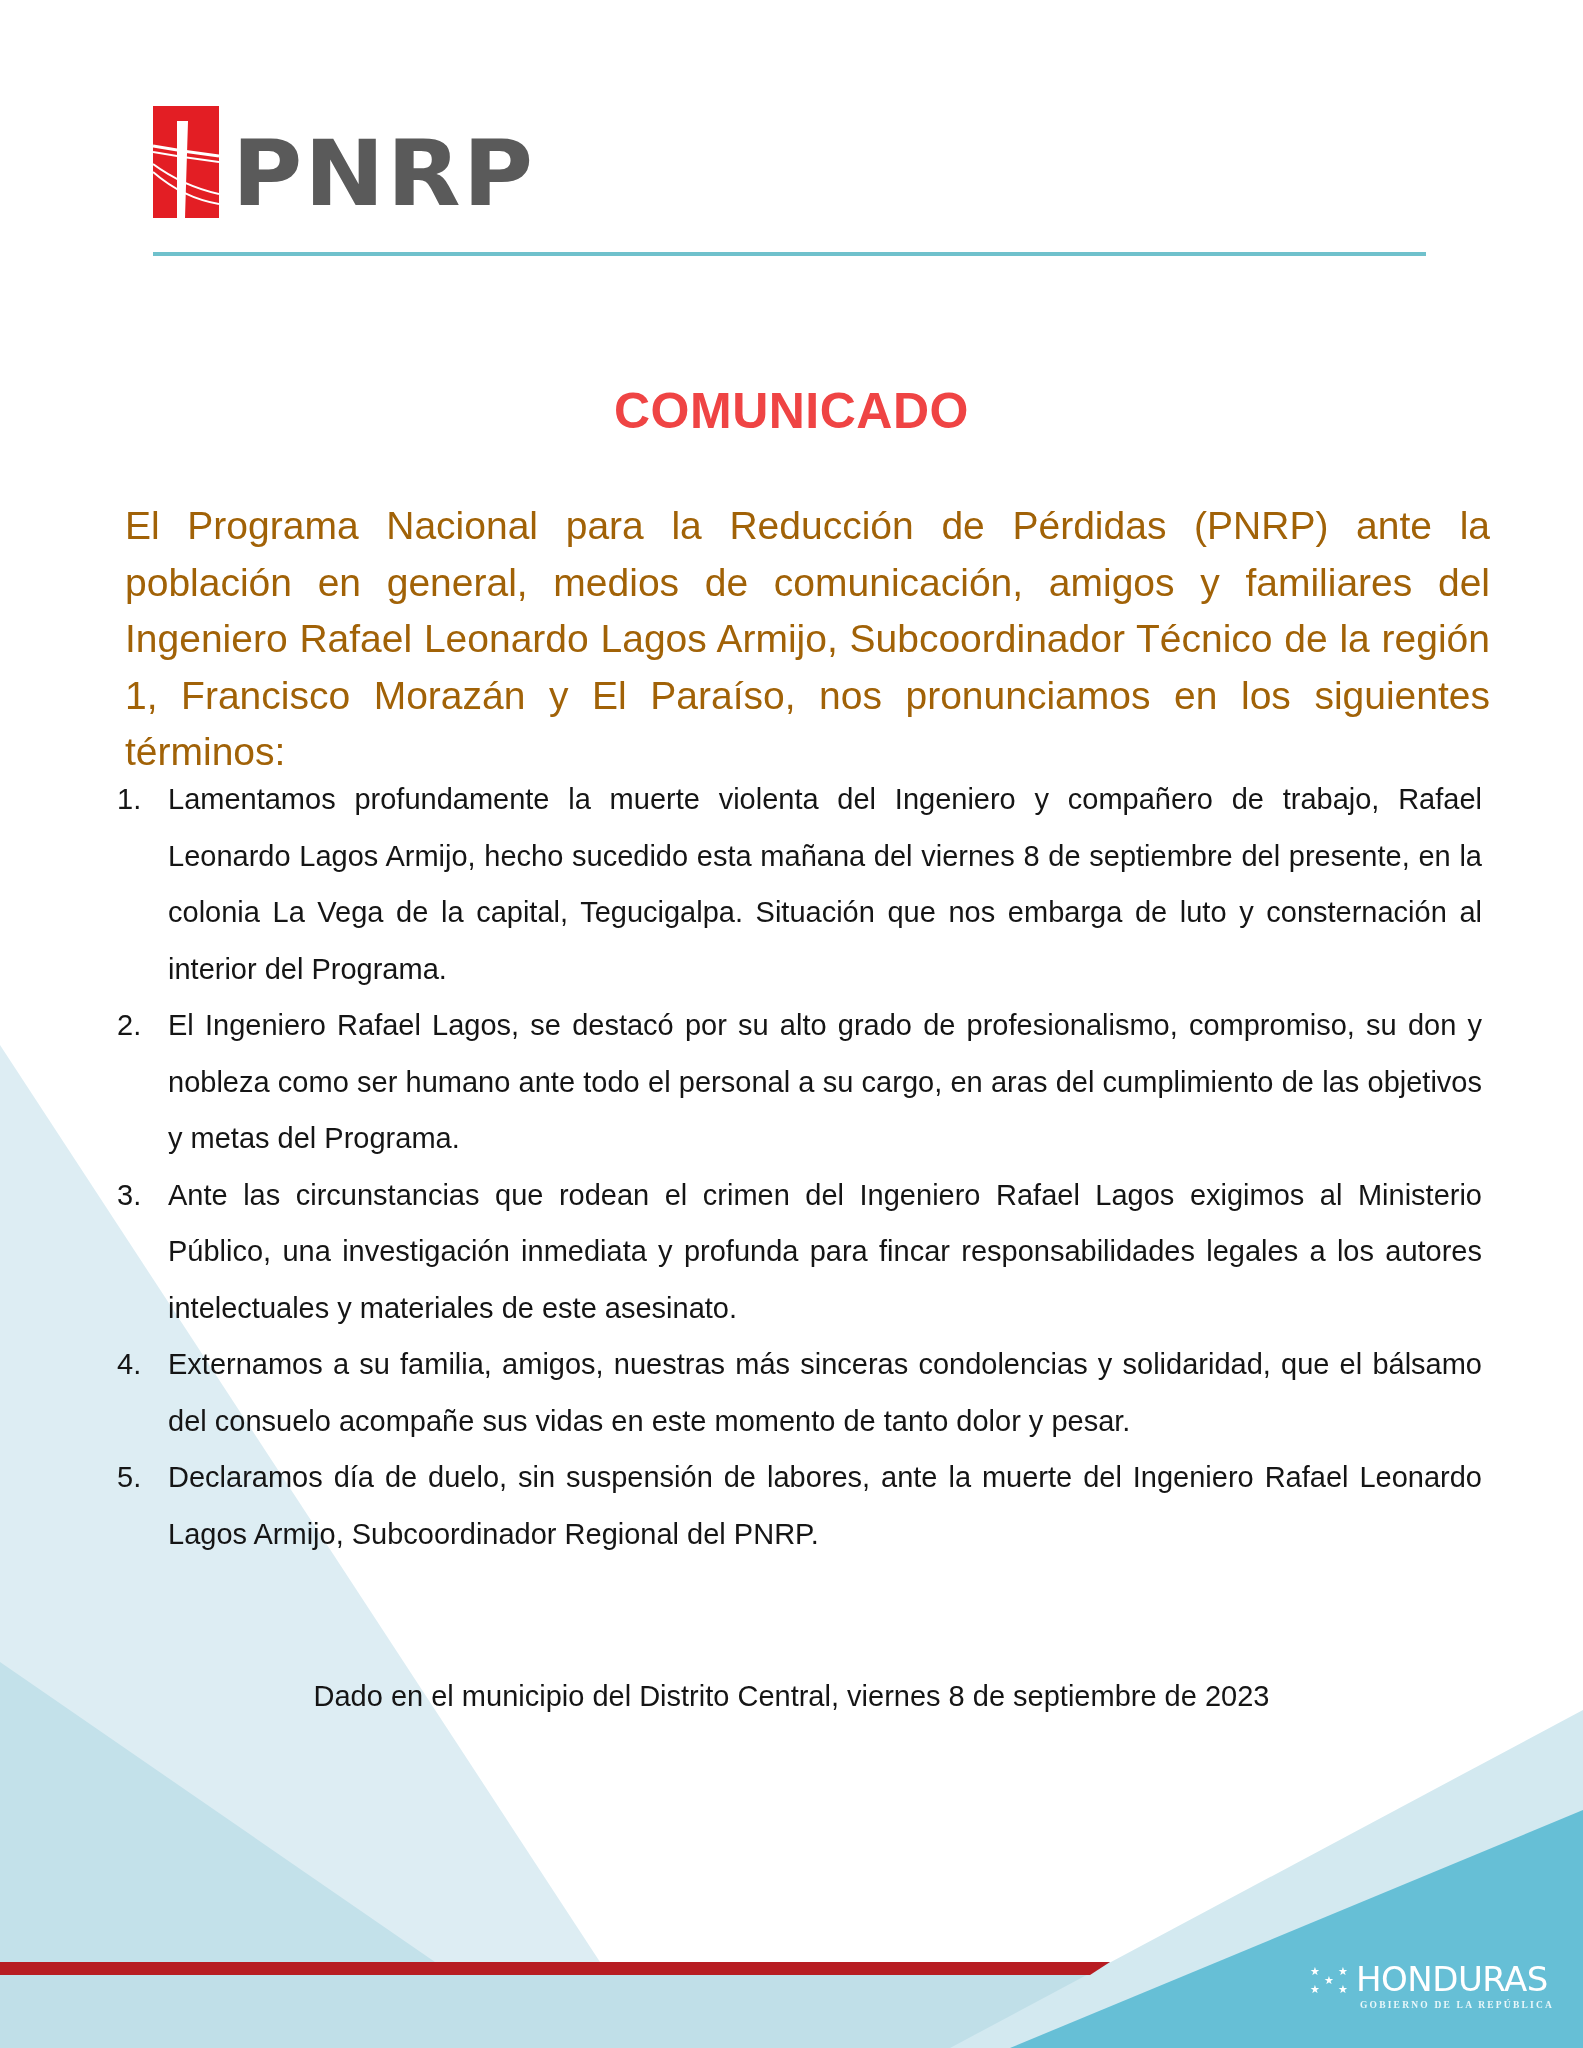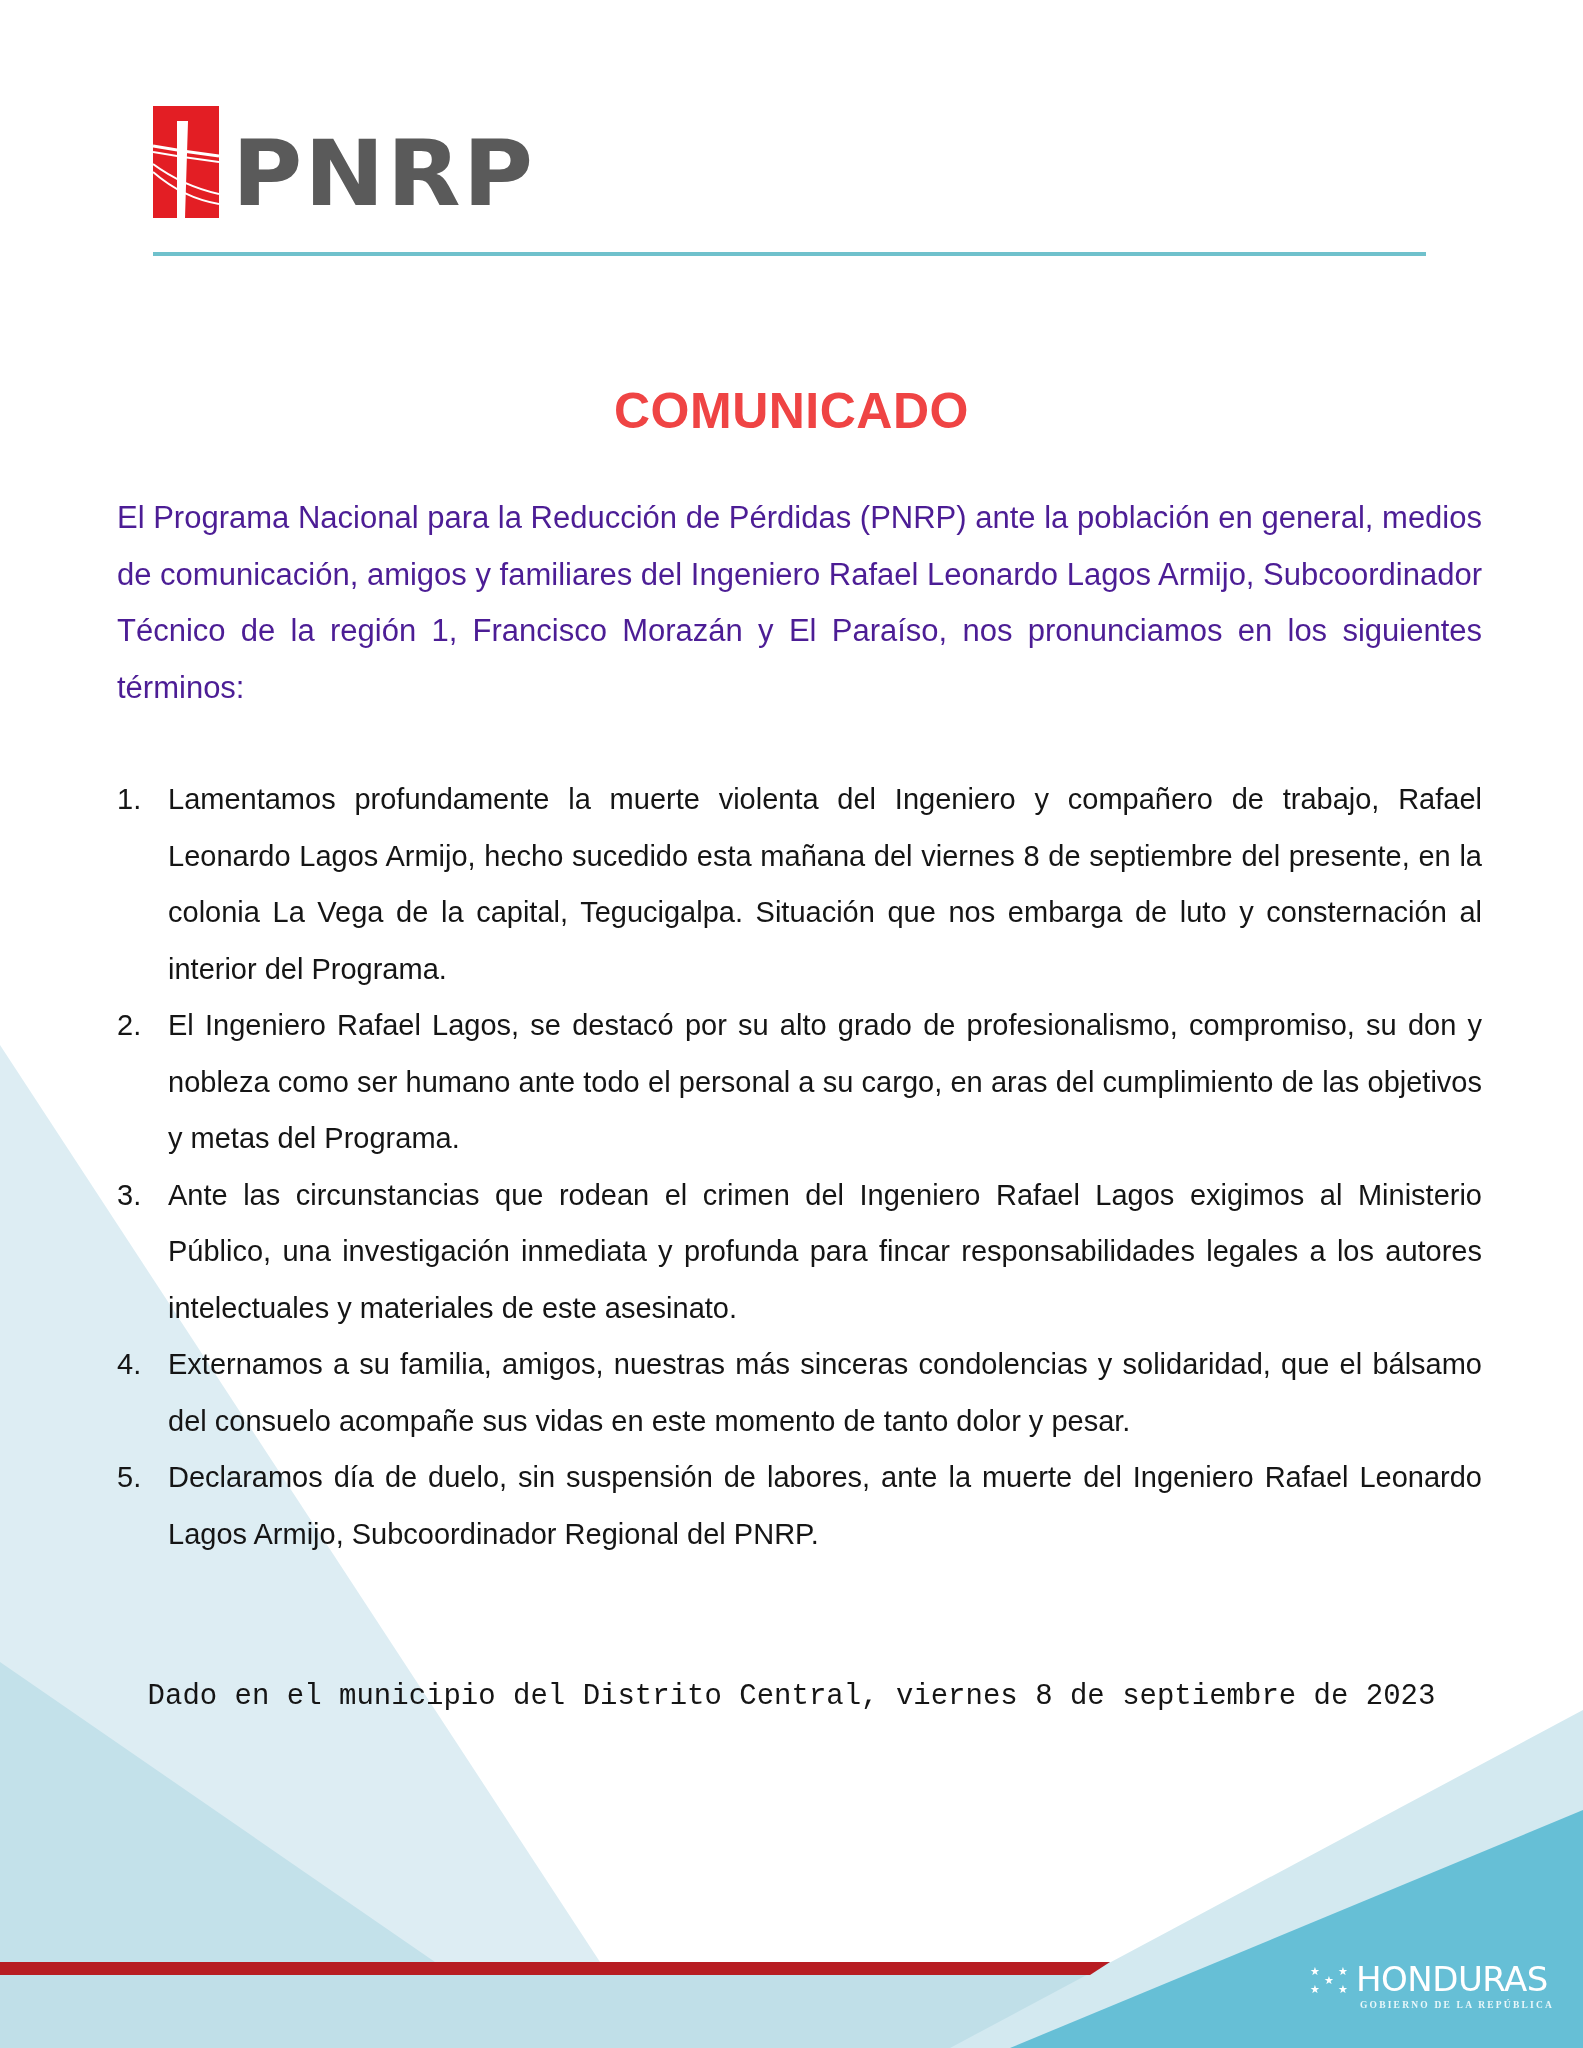--- a/index.html
+++ b/index.html
@@ -11,29 +11,29 @@
   .logo-mark { position:absolute; left:153px; top:106px; width:66px; height:112px; }
   .logo-text { position:absolute; left:232px; top:128px; font-family:"DejaVu Sans", sans-serif; font-weight:bold;
                font-size:96px; line-height:96px; color:#5a5a5a; letter-spacing:2px; transform:scaleY(0.95); transform-origin:top left; }
   .logo-sub { position:absolute; left:590px; top:188px; font-family:"DejaVu Sans", sans-serif; font-size:30px; color:#555;
               letter-spacing:0.3px; }
   .header-rule { position:absolute; left:153px; top:252px; width:1273px; height:4px; background:#6fc1cc; }
 
   .title { position:absolute; left:0; width:1583px; top:382px; text-align:center; font-weight:bold;
            font-size:50px; letter-spacing:0.5px; color:#ef4444; }
 
-  .intro { position:absolute; left:117px; top:490px; width:1365px; font-size:31px; line-height:56.5px;
-           text-align:justify; color:#4c1d95; margin:0; }
+  .intro { position:absolute; left:117px; top:490px; width:1365px; font-size:39px; line-height:56.5px;
+           text-align:justify; color:#a16207; margin:8px; }
 
   .list { position:absolute; left:117px; top:771px; width:1365px; margin:0; padding:0; list-style:none;
           font-size:29px; line-height:56.5px; color:#151515; }
   .list li { position:relative; padding-left:51px; text-align:justify; }
   .list .num { position:absolute; left:0; top:0; }
 
-  .closing { position:absolute; left:0; width:1583px; top:1680px; text-align:center; font-size:29px; color:#151515;font-family:Liberation Mono, monospace; }
+  .closing { position:absolute; left:0; width:1583px; top:1680px; text-align:center; font-size:29px; color:#151515; }
 
   .hn { position:absolute; left:1308px; top:1960px; color:#fff; }
   .hn-stars { position:absolute; left:0; top:4px; width:44px; height:32px; }
   .hn-word { position:absolute; left:48px; top:0; font-family:"DejaVu Sans", sans-serif; font-weight:normal; font-size:34px;
              line-height:38px; letter-spacing:-0.5px; color:#fff; white-space:nowrap; }
   .hn-sub { position:absolute; left:52px; top:40px; font-family:Liberation Serif, serif; font-weight:bold; font-size:9.5px;
             letter-spacing:2.2px; color:#eaf7fa; white-space:nowrap; }
 </style>
 </head>
 <body>

